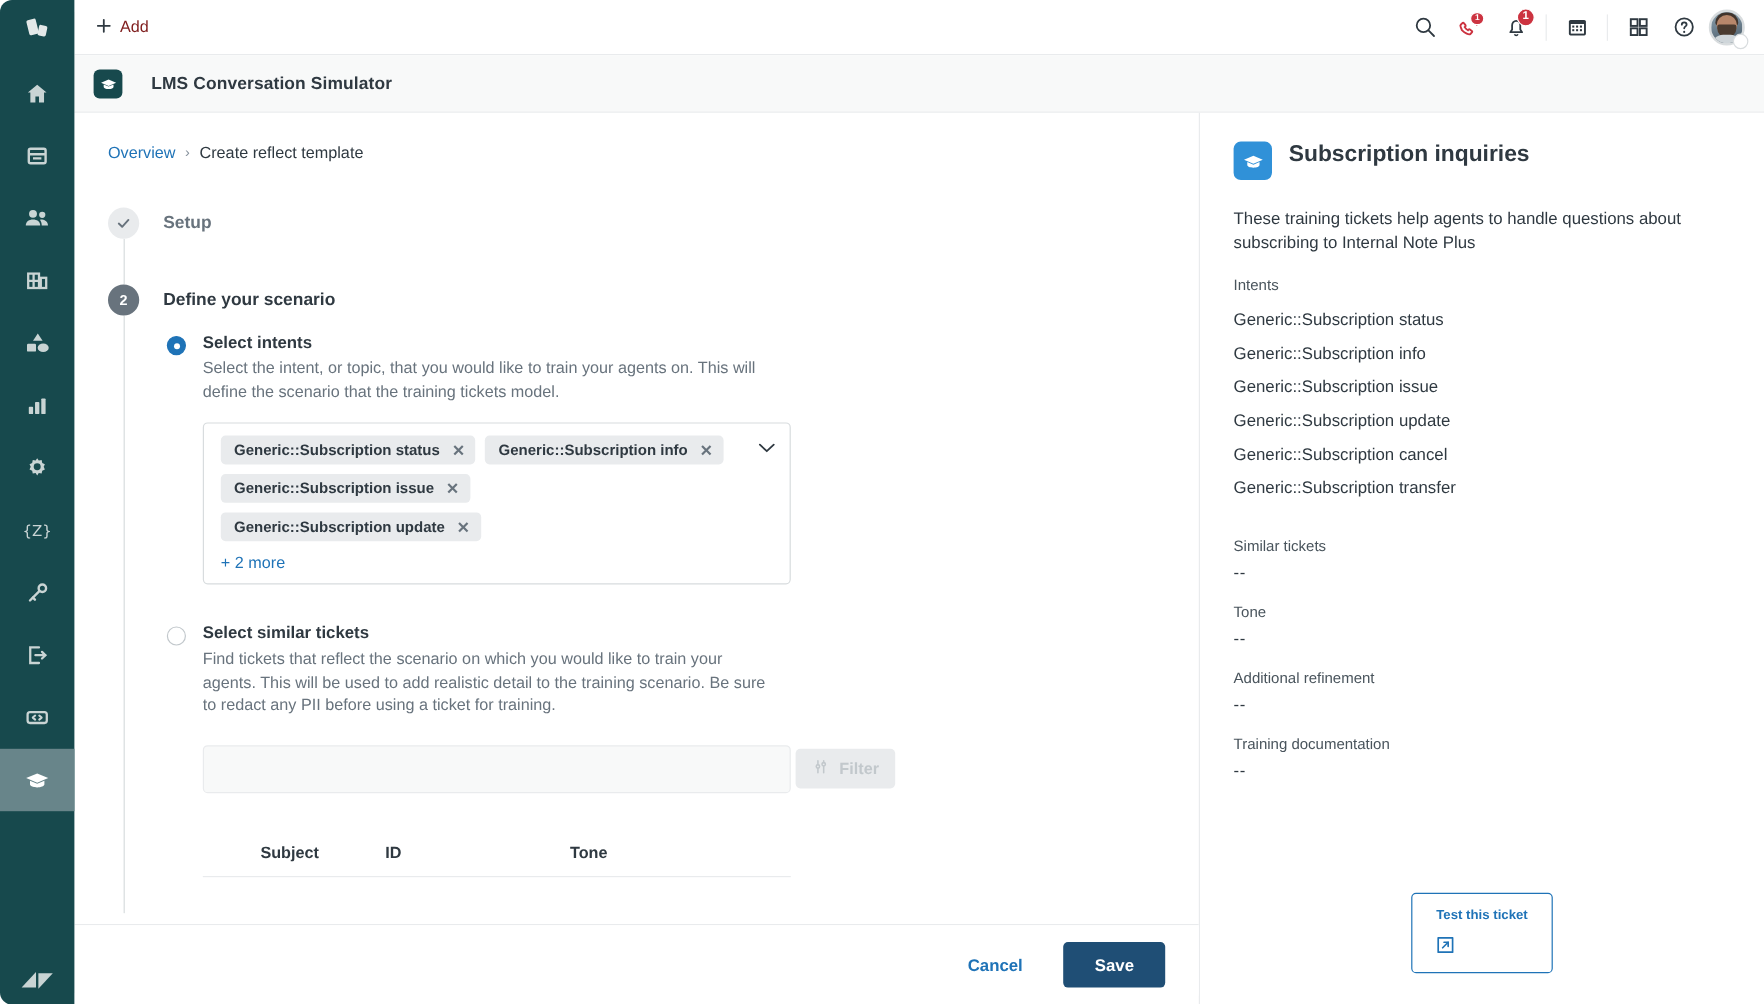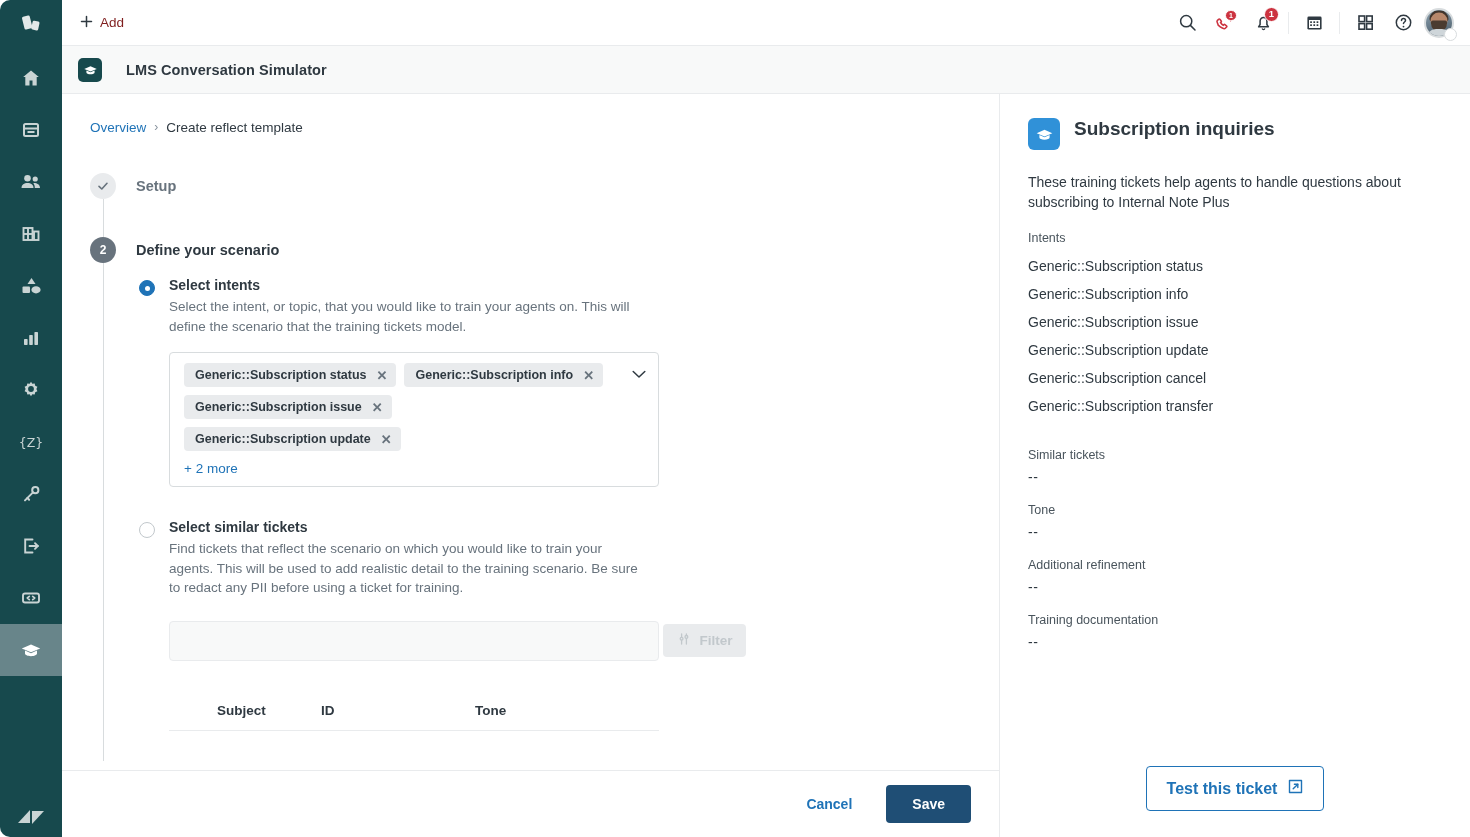--- a/index.html
+++ b/index.html
@@ -229,24 +229,24 @@
   }
   .panel-title { font-size: 19px; font-weight: bold; color:#2f3941; }
   .field-label { font-size: 12.5px; color:#49545c; margin-bottom: 7px; }
   .field-value { font-size: 14px; color:#2f3941; line-height: 1.45; }
   .field-block { margin-bottom: 18px; }
   .intent-line { font-size: 14px; color:#2f3941; line-height: 28px; }
   .dash { font-size: 14px; color:#2f3941; letter-spacing: .5px; }
   .panel-spacer { flex: 1; }
   .test-btn-wrap { display:flex; justify-content:center; padding-bottom: 0px; margin-bottom: 26px; margin-top: 20px; }
   .test-btn {
-    display:inline-flex; align-items:center; gap: 11px;
+    display:inline-flex; align-items:flex-start; gap: 11px;
     border: 1px solid #1f73b7; color:#1f73b7; background:#fff;
-    border-radius: 4px; padding: 12px 20px; font-size: 16px; font-weight:bold;
-    cursor:pointer; font-family:"Liberation Sans", sans-serif;
+    border-radius: 4px; padding: 12px 20px; font-size: 11px; font-weight:bold;
+    cursor:pointer; font-family:"Liberation Sans", sans-serif;flex-direction:column;
   }
 </style>
 </head>
 <body>
 
 <div class="app">
 
   <div class="rail">
     <div class="rail-logo">
       <svg width="26" height="26" viewBox="0 0 26 26">

